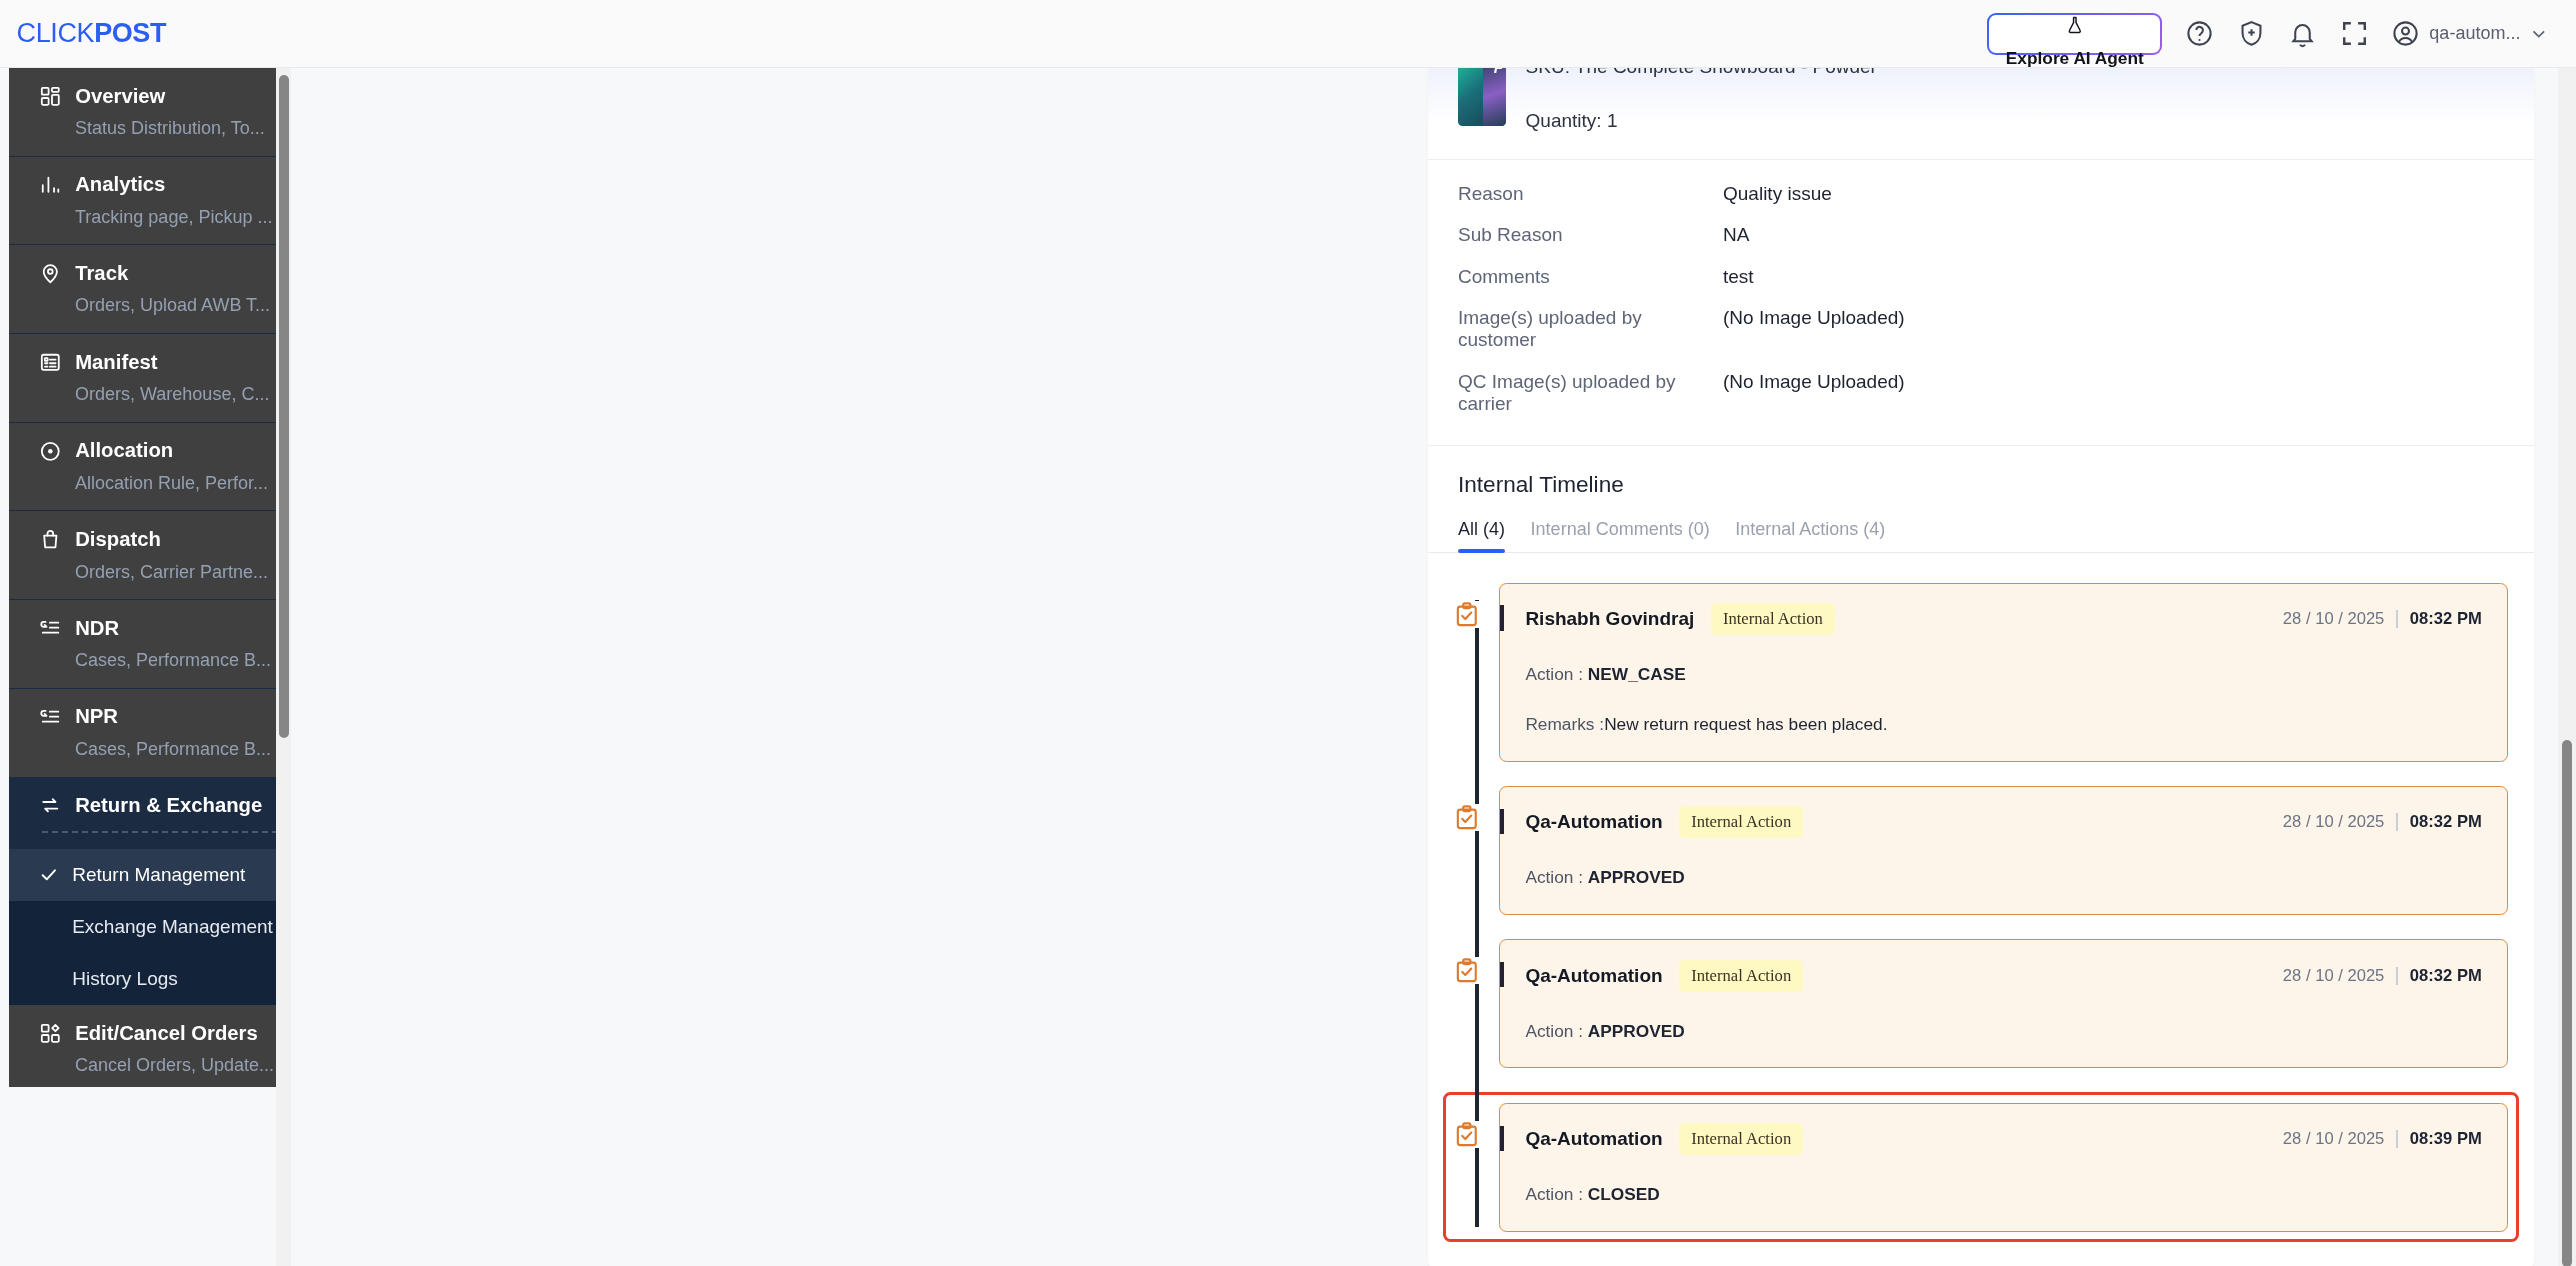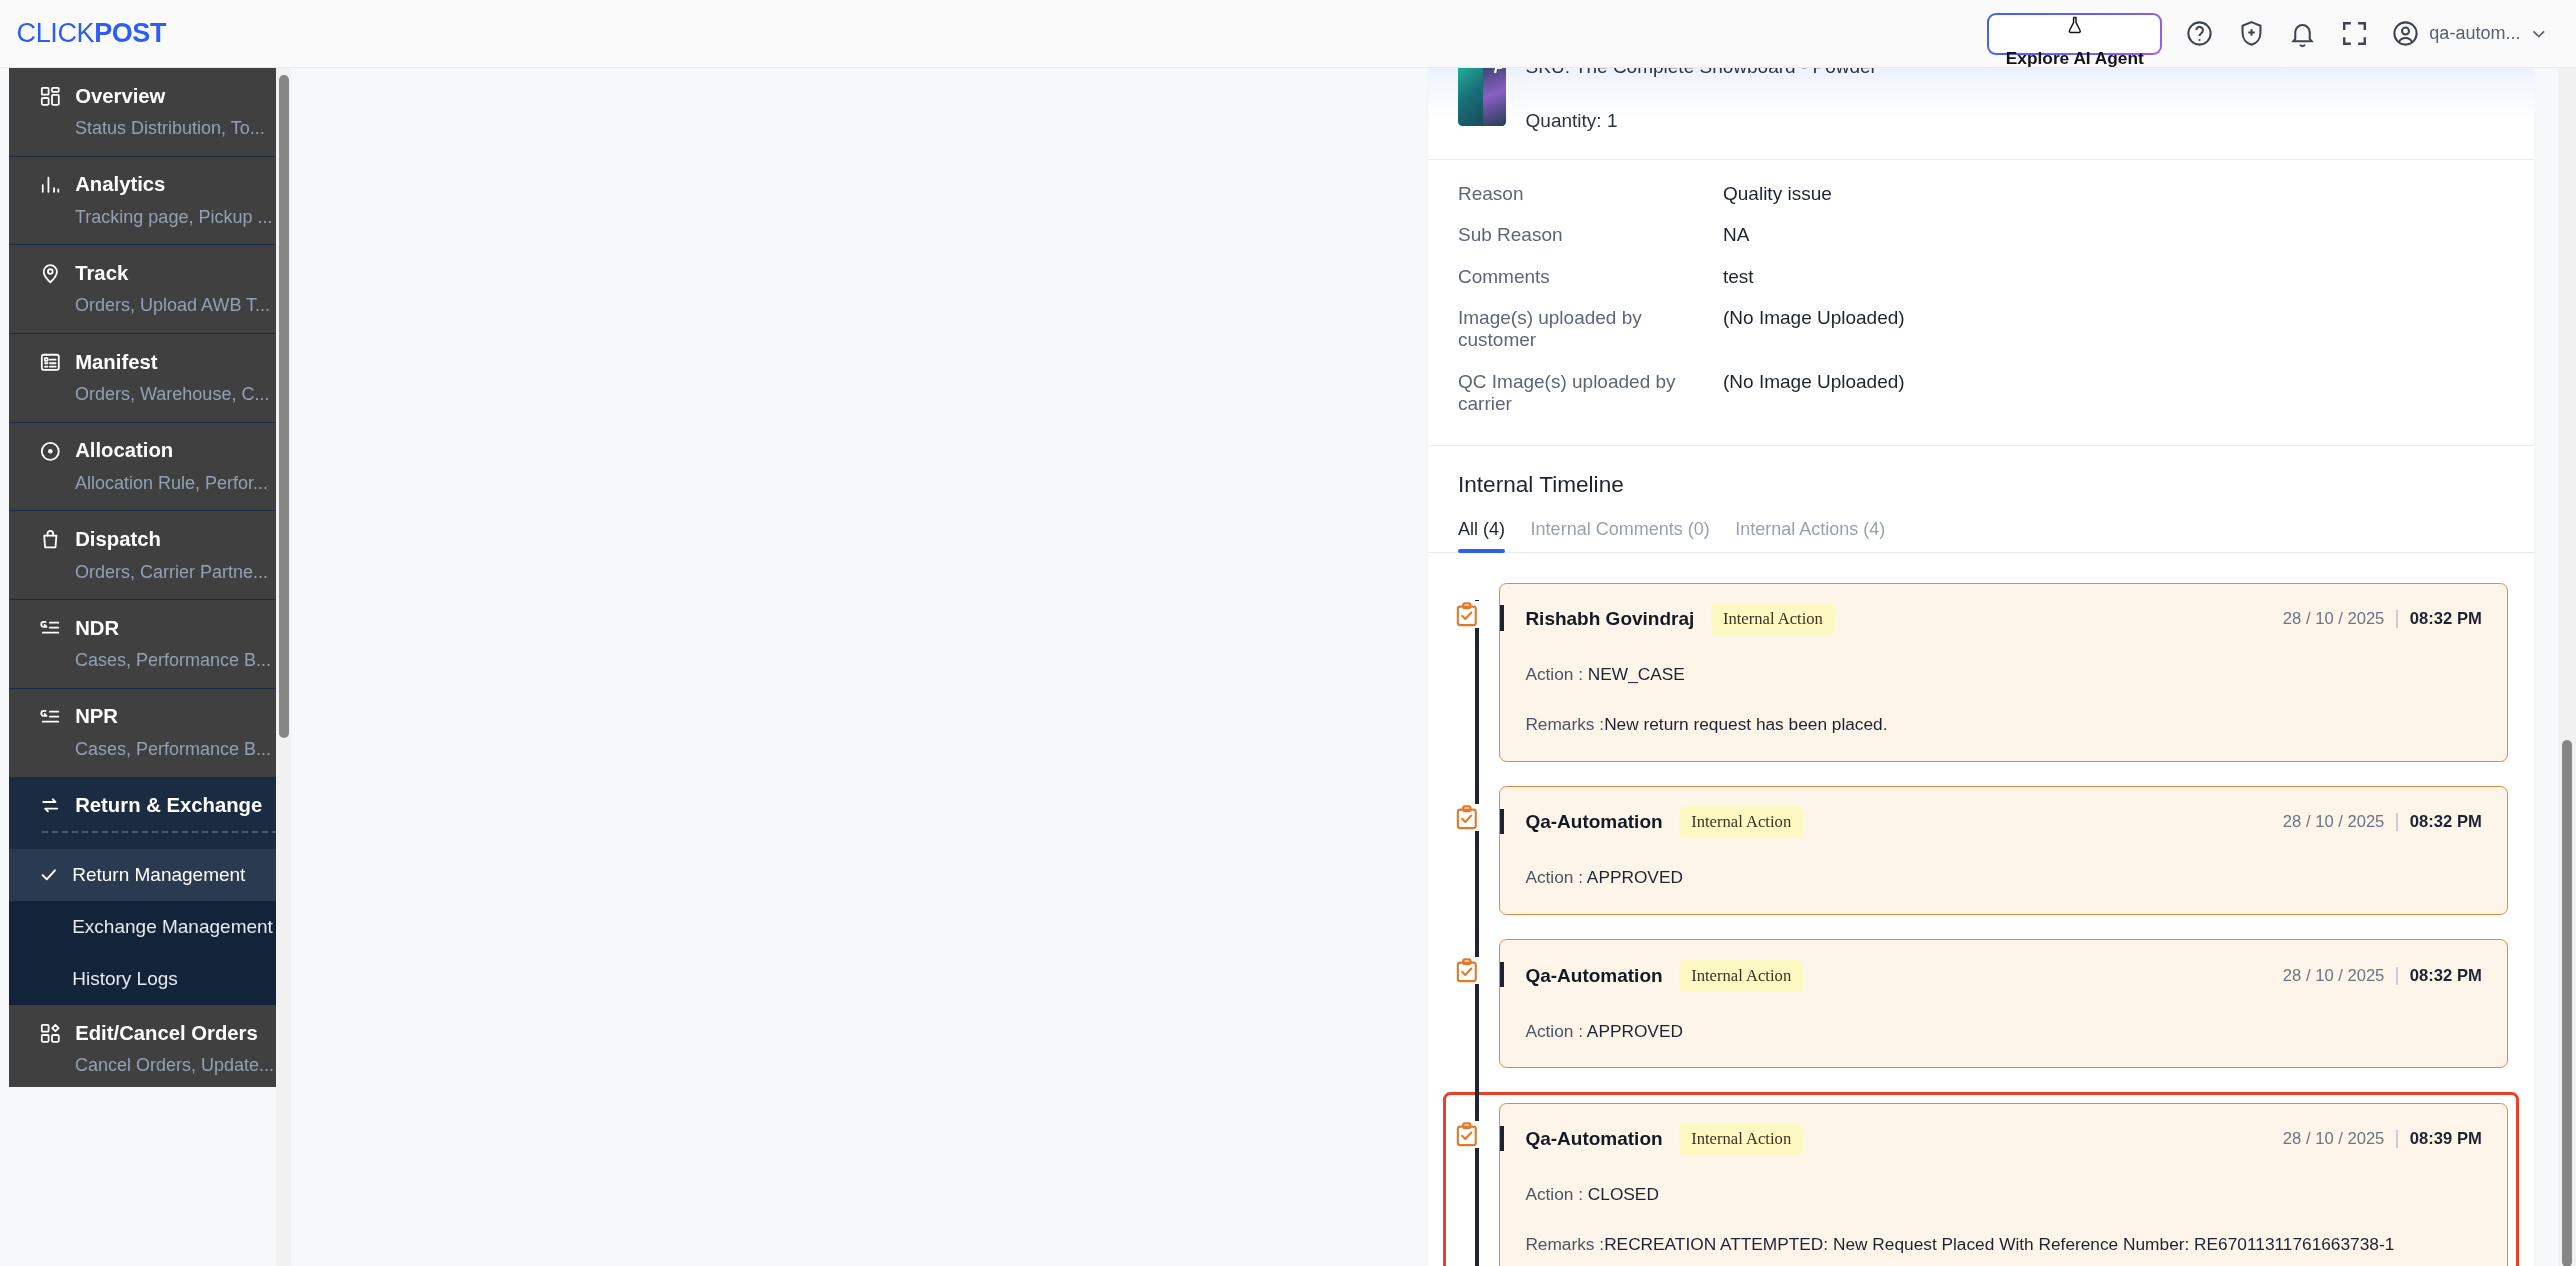--- a/index.html
+++ b/index.html
@@ -202,21 +202,21 @@
     white-space: nowrap;
     font-family: Liberation Serif, serif;
   }
   .stamp {
     margin-left: auto; display: flex; align-items: center; gap: 12px;
     font-size: 16.6px; color: #6c7483; white-space: nowrap;
   }
   .stamp .time { color: #1d2330; font-weight: 700; }
   .stamp .div { width: 1.5px; height: 18px; background: #c9cdd6; }
   .line-a { font-size: 17.3px; color: #4d5565; margin-top: 29px; }
-  .line-a b { color: #1d2330; font-weight: 400; }
+  .line-a b { color: #1d2330; font-weight: 700; }
   .line-r { font-size: 17.3px; color: #4d5565; margin-top: 29px; }
   .line-r b { color: #1d2330; font-weight: 400; }
   .highlight {
     border: 3px solid #e8412b; border-radius: 7.5px;
     padding: 7.5px; margin-left: -10.5px; margin-right: -10.5px;
   }
   .highlight .entry { margin-bottom: 0; }
 
   
   .rb-track {
@@ -589,21 +589,20 @@
                   <div class="card-top">
                     <span class="who">Qa-Automation</span>
                     <span class="badge">Internal Action</span>
                     <span class="stamp">
                       <span>28 / 10 / 2025</span>
                       <span class="div"></span>
                       <span class="time">08:39 PM</span>
                     </span>
                   </div>
                   <div class="line-a"><span>Action : </span><b>CLOSED</b></div>
-                  <div class="line-r"><span>Remarks :</span><b>RECREATION ATTEMPTED: New Request Placed With Reference Number: RE67011311761663738-1</b></div>
                 </div>
               </div>
             </div>
           </div>
         </div>
     </div>
 
   </section>
 </main>
 

